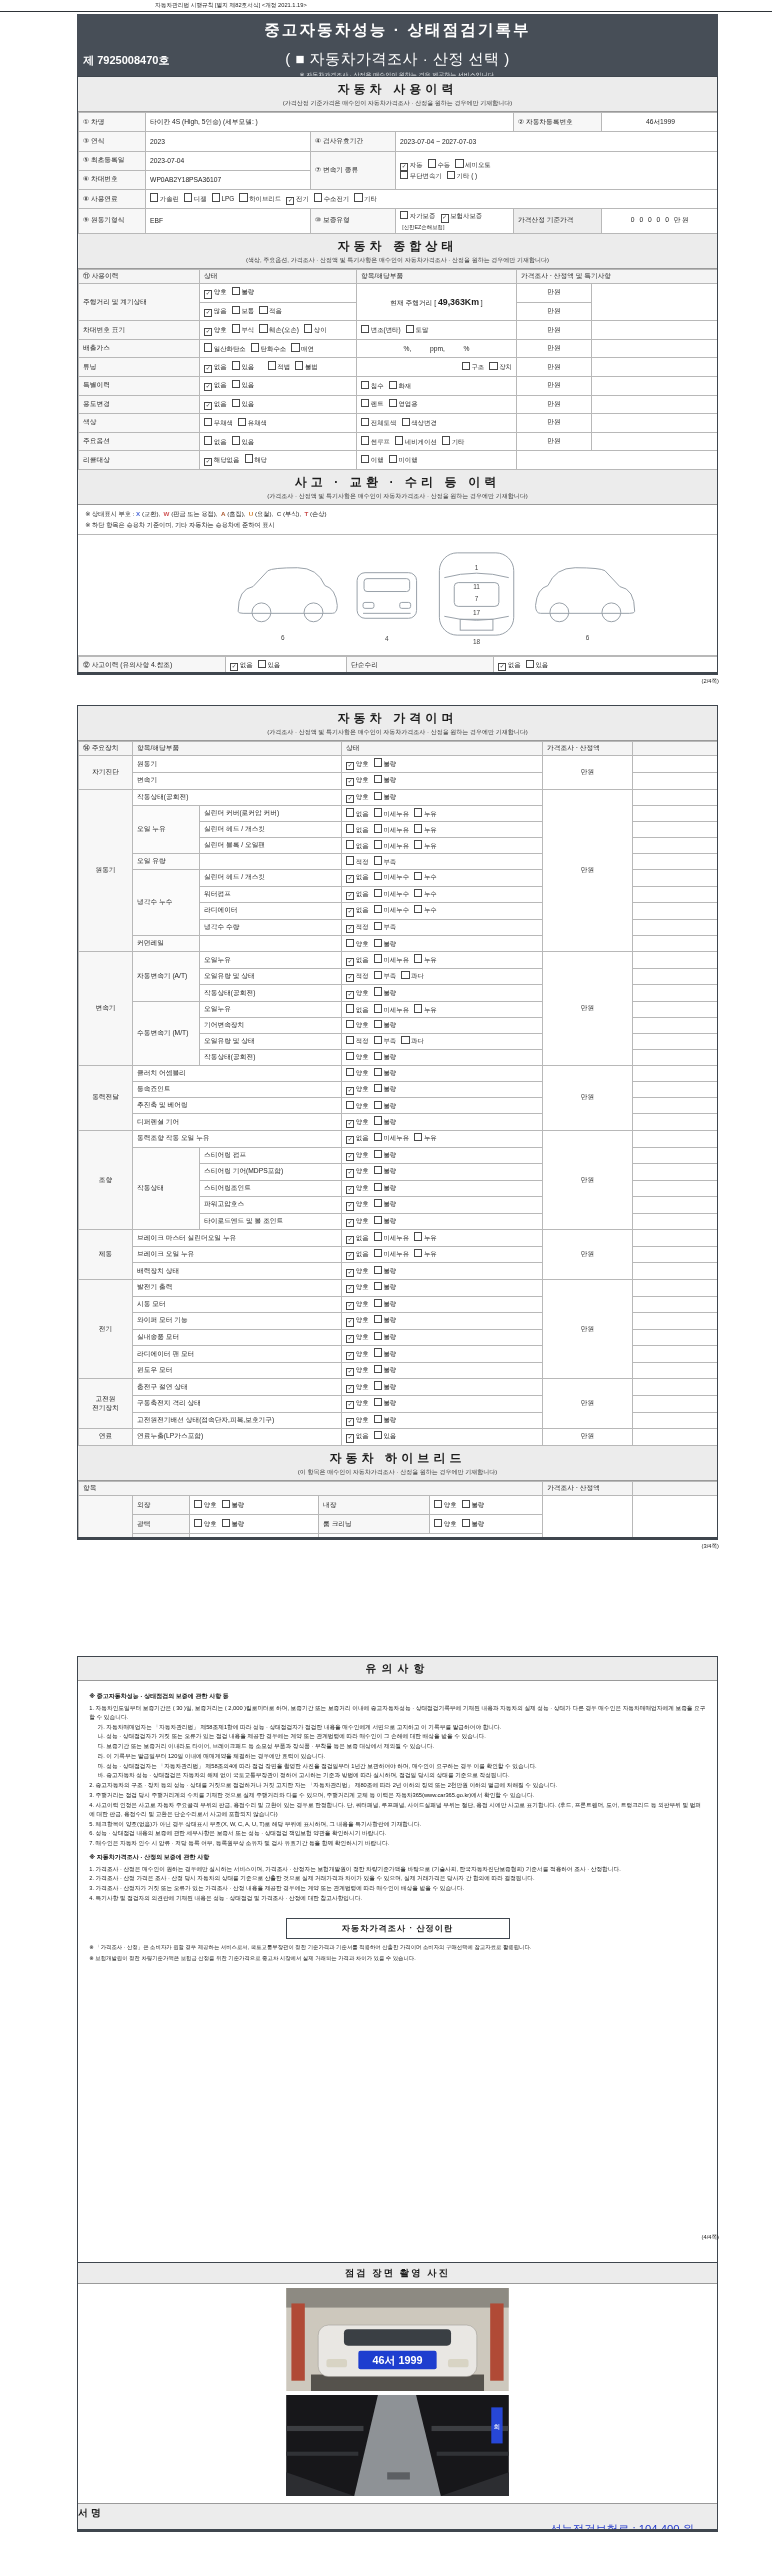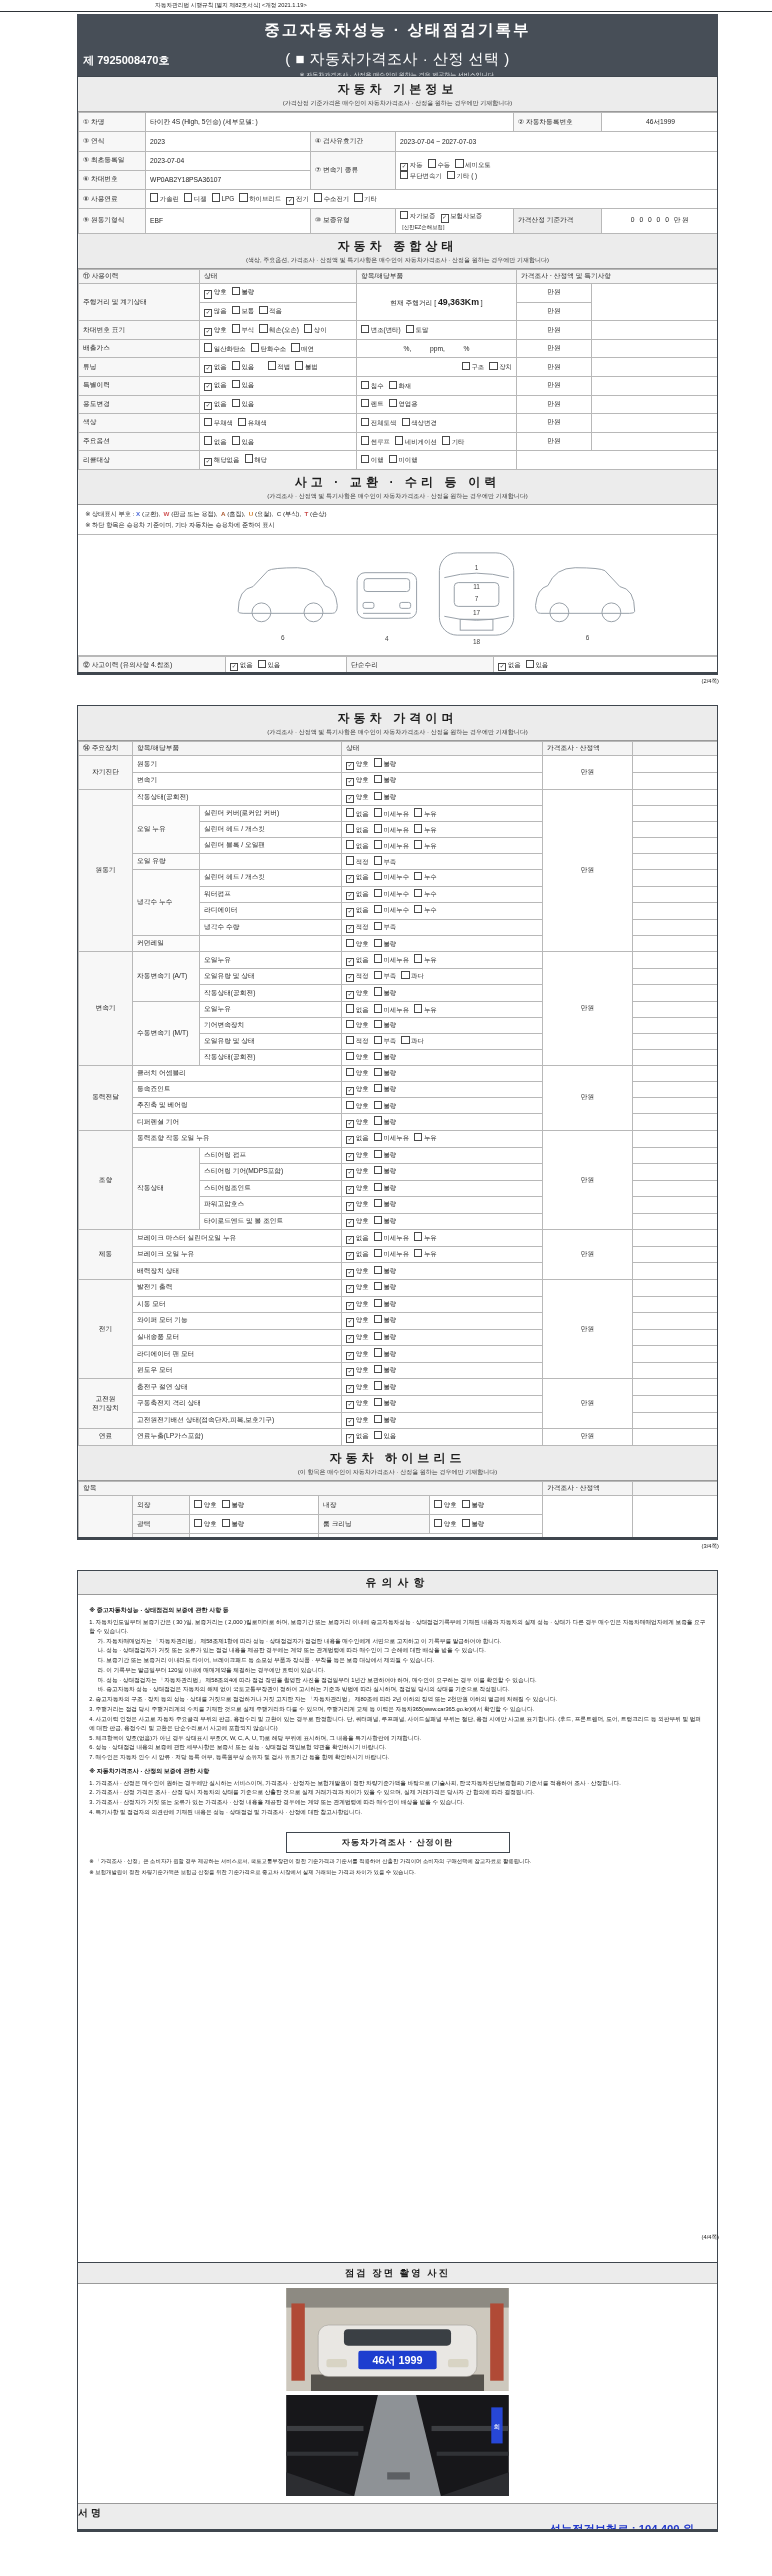--- a/index.html
+++ b/index.html
@@ -8,21 +8,21 @@
   .formref{position:absolute;left:155px;top:1.5px;font-size:5.7px;color:#222;}
   .toprule{position:absolute;left:0;top:10.8px;width:773px;border-top:1.5px solid #2e3338;}
   .band{position:absolute;left:77px;top:14px;width:641px;height:62px;background:#474e57;color:#fff;text-align:center;box-sizing:border-box;}
   .band-title{font-size:15.5px;font-weight:bold;letter-spacing:2.1px;padding-top:6.2px;}
   .band-sub{font-size:15px;margin-top:9px;letter-spacing:0.5px;}
   .band-note{font-size:6px;margin-top:1.5px;color:#e8eaec;}
   .docno{position:absolute;left:6.2px;bottom:8px;font-size:11px;font-weight:bold;color:#fff;}
   .blk{position:absolute;left:77px;width:641px;background:#fff;border:1.5px solid #3f464e;border-bottom-width:3.1px;box-sizing:border-box;overflow:hidden;}
   #blk1{top:76px;height:599px;}
   #blk2{top:705px;height:835px;}
-  #blk3{top:1570px;height:812px;}
+  #blk3{top:1656px;height:812px;}
   #blk4{top:2262px;height:270px;}
   .pg{position:absolute;right:54px;font-size:5.7px;color:#222;}
   .sechead{background:#ececec;text-align:center;padding:4.1px 0 3.1px;border-bottom:0.5px solid #9a9a9a;}
   .sechead .h{font-size:12px;font-weight:bold;letter-spacing:4.1px;}
   .sechead .s{font-size:6px;color:#333;margin-top:1px;}
   table.t{width:100%;border-collapse:collapse;table-layout:fixed;}
   table.t td,table.t th{border:0.5px solid #b8b8b8;font-size:6.7px;padding:2.1px 4.1px;vertical-align:middle;word-break:keep-all;}
   table.t th{background:#f4f4f4;font-weight:normal;text-align:left;color:#222;}
   td.lb{background:#f7f7f7;}
   td.ctr{text-align:center;}
@@ -52,40 +52,40 @@
   .nbody{padding:6.2px 11.3px;font-size:5.7px;line-height:1.62;color:#111;}
   .nh{font-weight:bold;margin:4.6px 0 2.1px;font-size:6px;}
   .nl{margin:0.5px 0;}
   .nl.ind{padding-left:8.2px;}
   .nbox{width:222px;margin:8.2px auto 4.1px;border:1px solid #3f464e;text-align:center;font-size:8.2px;font-weight:bold;padding:4.1px 0;letter-spacing:1px;}
   .ntail{font-size:5.4px;margin:1.5px 0;color:#222;}
   .photos{text-align:center;padding:4.1px 0 2.1px;}
   .photos svg{display:block;margin:0 auto 4.1px;}
   .signband{background:#ececec;border-top:0.5px solid #9a9a9a;border-bottom:0.5px solid #9a9a9a;padding:3.1px 0 4.1px;}
   .signband .sh{text-align:left;font-size:9.8px;font-weight:bold;letter-spacing:3.1px;}
-  .signband .fee{text-align:right;padding-right:23px;color:#2239cc;font-size:11.3px;font-weight:bold;margin-top:2.1px;}
+  .signband .fee{text-align:right;padding-right:23px;color:#2239cc;font-size:11.3px;font-weight:normal;margin-top:2.1px;}
   .confirm{text-align:center;font-size:6.7px;line-height:1.8;padding-top:4.1px;}
 </style>
 </head>
 <body>
 
 <div class="page">
   <div class="formref">자동차관리법 시행규칙 [별지 제82호서식] &lt;개정 2021.1.19&gt;</div>
   <div class="toprule"></div>
 
   <div class="band">
     <div class="band-title">중고자동차성능 · 상태점검기록부</div>
     <div class="band-sub">( ■ 자동차가격조사 · 산정 선택 )</div>
     <div class="band-note">※ 자동차가격조사 · 산정은 매수인이 원하는 경우 제공하는 서비스입니다.</div>
     <div class="docno">제 7925008470호</div>
   </div>
 
   <div class="blk" id="blk1">
     <div class="sechead">
-      <div class="h">자동차 기본정보</div>
+      <div class="h">자동차 사용이력</div>
       <div class="s">(가격산정 기준가격은 매수인이 자동차가격조사 · 산정을 원하는 경우에만 기재합니다)</div>
     </div>
     <table class="t basic">
       <colgroup>
           <col style="width:67px">
           <col style="width:165px">
           <col style="width:85px">
           <col style="width:118px">
           <col style="width:88px">
           <col style="width:118px">

